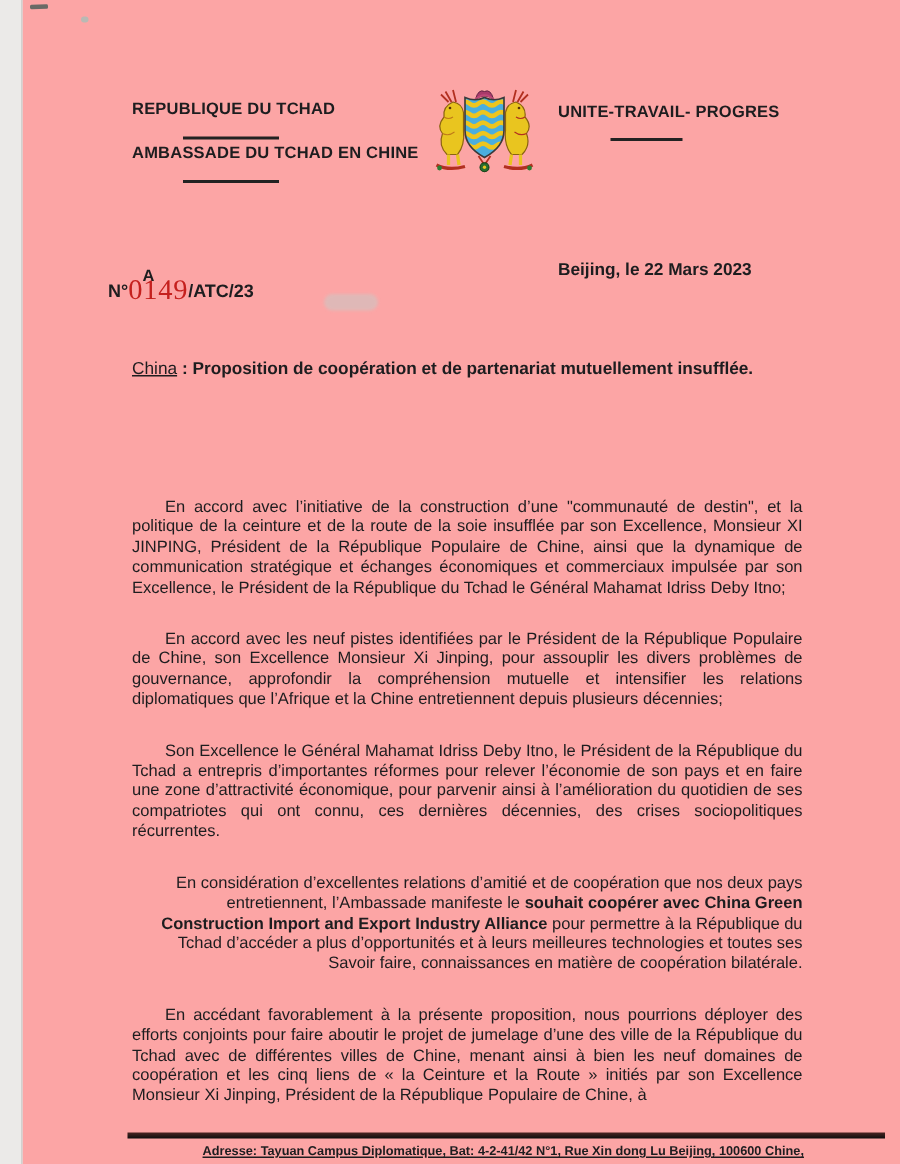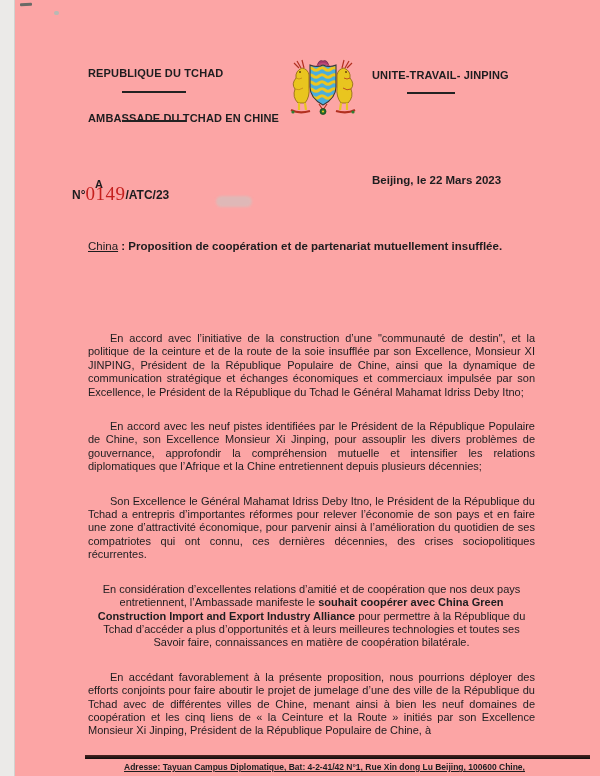--- a/index.html
+++ b/index.html
@@ -13,37 +13,37 @@
   .hdr{font-weight:bold;font-size:11px;letter-spacing:.15px;white-space:nowrap;}
   .rule{background:#222;height:1.5px;}
   .refline{font-weight:bold;font-size:12px;white-space:nowrap;}
   .refnum{font-family:"Liberation Serif",serif;font-weight:normal;font-size:19px;letter-spacing:.5px;vertical-align:-1px;}
   .date{font-weight:bold;font-size:11.5px;white-space:nowrap;margin-top:32px;}
   .addr{font-weight:bold;font-size:11px;line-height:14px;}
   .objet{font-size:11.5px;line-height:15px;width:462px;font-weight:bold;}
   .objet .objword{font-weight:normal;text-decoration:underline;}
   .bodytext{width:447px;font-size:11px;line-height:13.4px;}
   .bodytext p{margin:0 0 21px 0;text-align:justify;text-indent:22px;}
-  .bodytext p.noindent{text-indent:0;text-align:center;}
+  .bodytext p.noindent{text-indent:0;text-align:right;}
   .footer-rule{position:absolute;left:85px;top:755px;width:505px;height:4px;background:linear-gradient(#4a2422,#0d0d0d);}
-  .footer-addr{position:absolute;left:72px;top:762px;width:505px;text-align:center;font-weight:bold;font-size:8.5px;text-decoration:underline;white-space:nowrap;}
+  .footer-addr{position:absolute;left:83px;top:762px;width:505px;text-align:center;font-weight:bold;font-size:8.5px;text-decoration:underline;white-space:nowrap;}
 </style>
 </head>
 <body>
 
 <div class="scan">
 
   <div class="scan-edge"></div>
   <div class="artifact-dash"></div>
   <div class="artifact-speck"></div>
   <div class="artifact-smudge"></div>
 
   <div class="abs hdr" style="left:88px;top:67px;">REPUBLIQUE DU TCHAD</div>
   <div class="abs rule" style="left:122px;top:91px;width:64px;"></div>
-  <div class="abs hdr" style="left:88px;top:112px;">AMBASSADE DU TCHAD EN CHINE</div>
+  <div class="abs hdr" style="left:88px;top:96px;">AMBASSADE DU TCHAD EN CHINE</div>
   <div class="abs rule" style="left:122px;top:120px;width:64px;"></div>
 
   <div class="abs" style="left:286px;top:57px;width:74px;height:60px;">
     <svg width="74" height="60" viewBox="0 0 74 60" xmlns="http://www.w3.org/2000/svg">
 
       <path d="M31,9 Q33,2 37,4 Q41,2 43,9 Q37,5 31,9 Z" fill="#a83a6a" stroke="#5a2040" stroke-width="0.6"></path>
       <path d="M30,10 Q37,3 44,10" fill="none" stroke="#c04878" stroke-width="1.4"></path>
 
       <defs>
         <clipPath id="sh">
@@ -79,21 +79,21 @@
         <path d="M69,53 Q61,57 50,54" stroke="#b23020" stroke-width="2.2" fill="none"></path>
         <circle cx="67" cy="55" r="1.6" fill="#2e7d32"></circle>
       </g>
 
       <path d="M33,47 L37,53 L41,47" fill="none" stroke="#b23020" stroke-width="1.2"></path>
       <circle cx="37" cy="54.5" r="3" fill="#276e2e" stroke="#0f3d14" stroke-width="0.7"></circle>
       <circle cx="37" cy="54.5" r="1.1" fill="#e9c51f"></circle>
     </svg>
   </div>
 
-  <div class="abs hdr" style="left:372px;top:69px;">UNITE-TRAVAIL- JINPING</div>
+  <div class="abs hdr" style="left:372px;top:69px;">UNITE-TRAVAIL- PROGRES</div>
   <div class="abs rule" style="left:407px;top:92px;width:48px;"></div>
 
   <div class="abs refline" style="left:72px;top:139px;margin-top:44px;"><span>N°</span><span class="refnum" style="color:#c5201e;">0149</span><span>/ATC/23</span></div>
   <div class="abs date" style="left:372px;top:142px;">Beijing, le 22 Mars 2023</div>
 
   <div class="abs addr" style="left:95px;top:177px;">A</div>
   <div class="abs addr" style="left:88px;top:200px;">
   </div>
 
   <div class="abs objet" style="left:88px;top:239px;"><span class="objword">China</span><span> : </span><span>Proposition de coopération et de partenariat mutuellement insufflée.</span></div>

